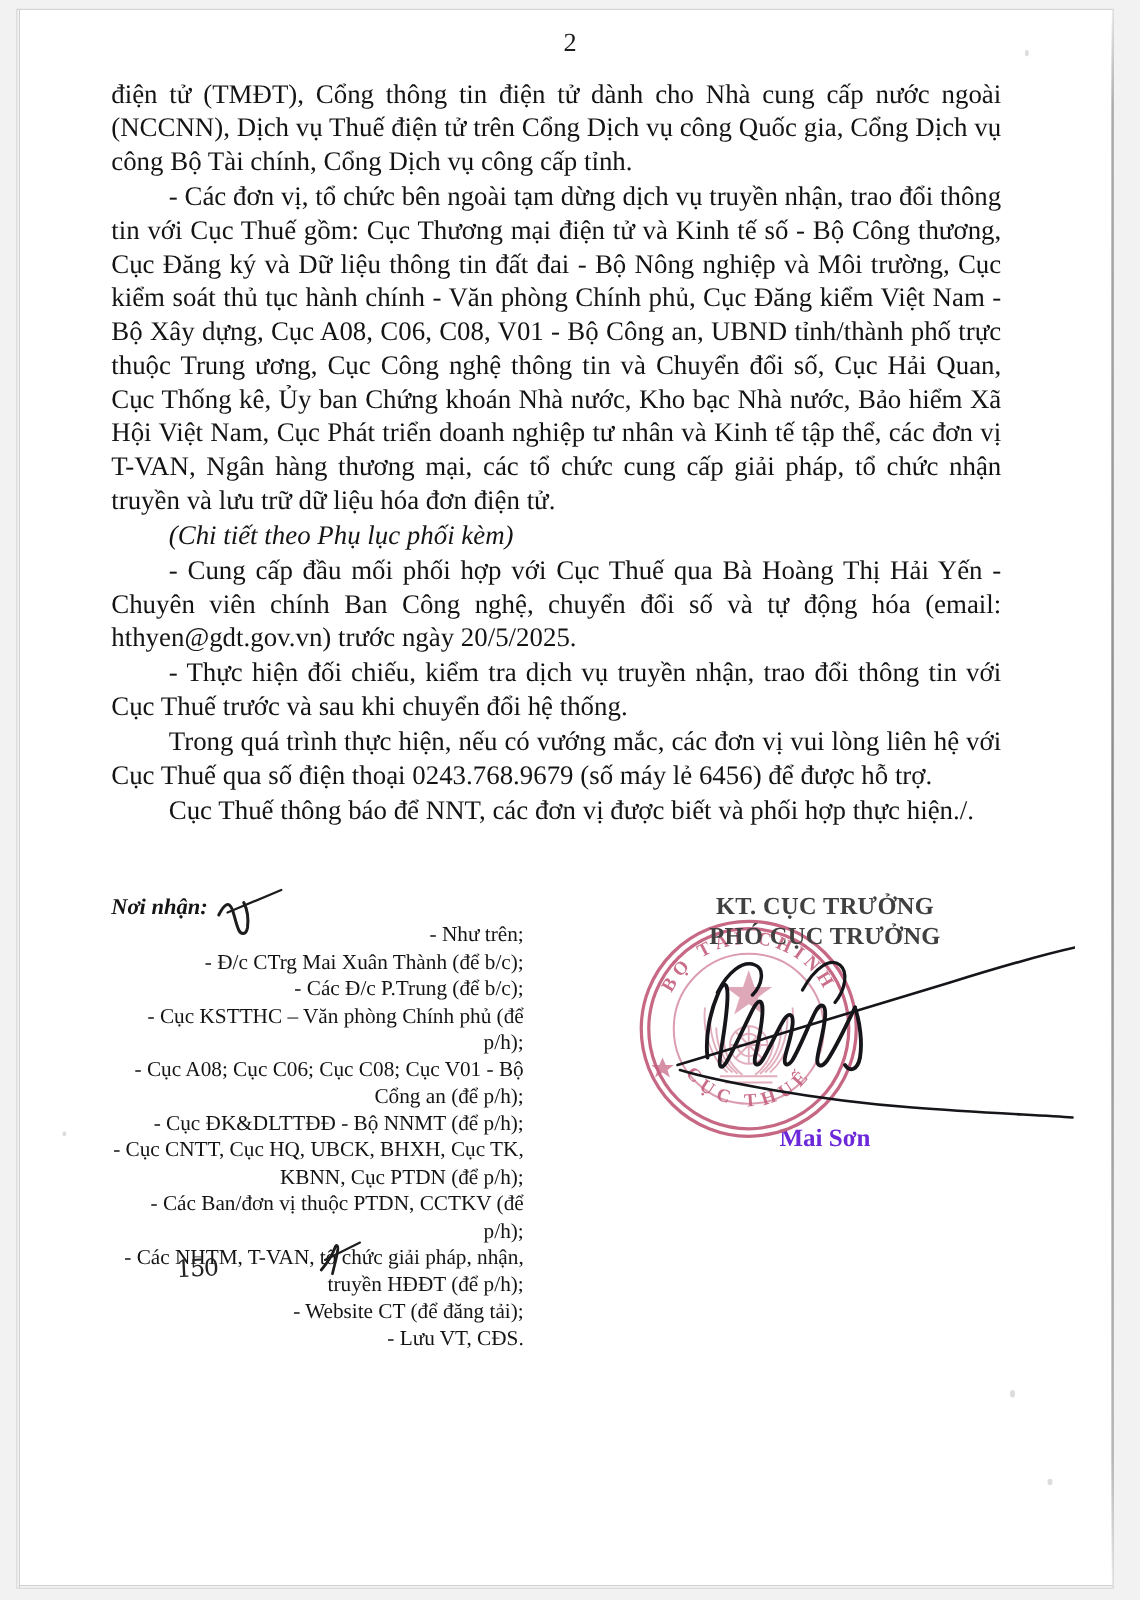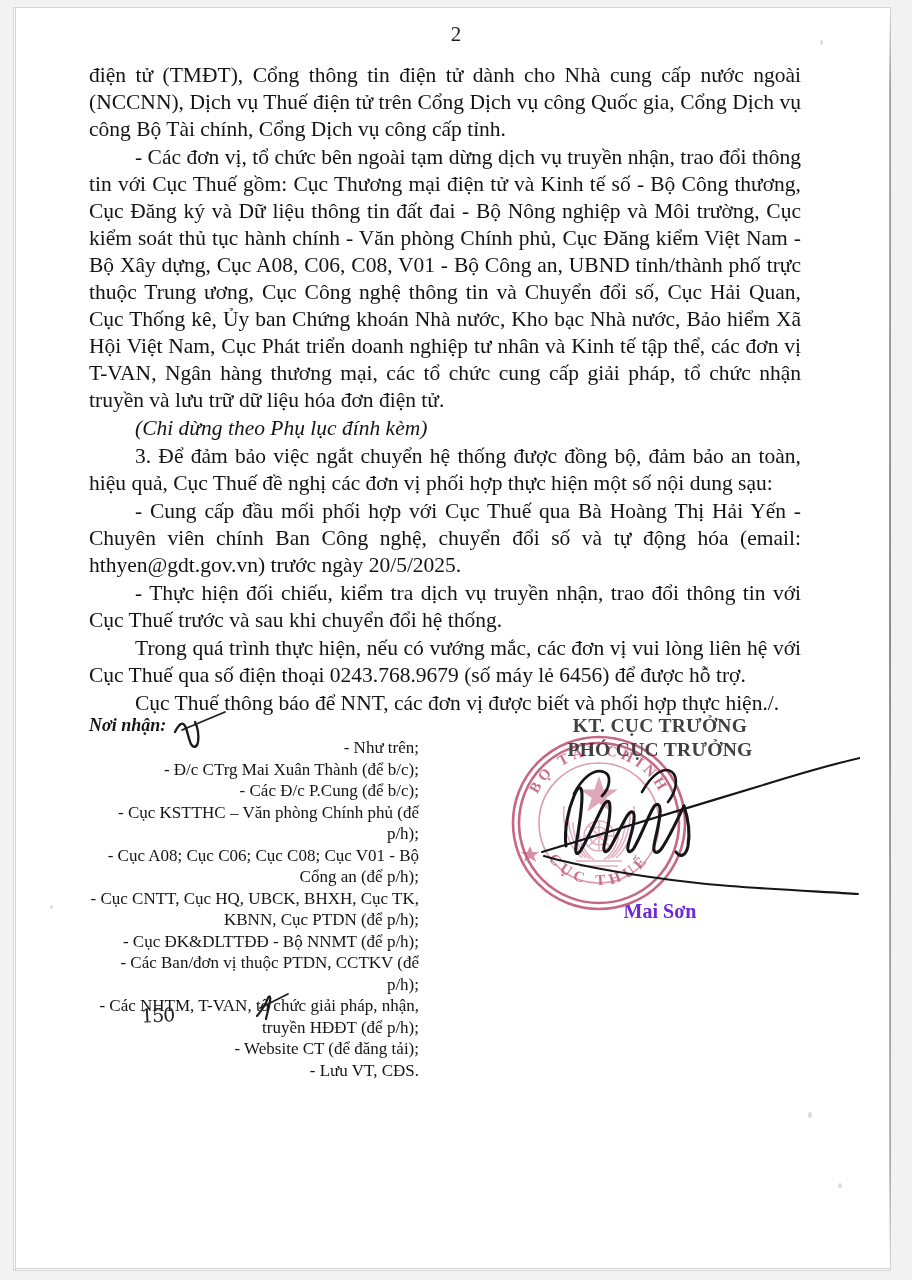--- a/index.html
+++ b/index.html
@@ -219,44 +219,43 @@
 <div class="speck" style="left:820px;top:40px;width:3px;height:5px;"></div>
 <div class="speck" style="left:808px;top:1112px;width:4px;height:6px;"></div>
 <div class="speck" style="left:838px;top:1183px;width:4px;height:5px;"></div>
 <div class="speck" style="left:50px;top:905px;width:3px;height:4px;"></div>
 
 <div class="page-number">2</div>
 
 <div class="doc-body">
   <p class="para noindent">điện tử (TMĐT), Cổng thông tin điện tử dành cho Nhà cung cấp nước ngoài (NCCNN), Dịch vụ Thuế điện tử trên Cổng Dịch vụ công Quốc gia, Cổng Dịch vụ công Bộ Tài chính, Cổng Dịch vụ công cấp tỉnh.</p>
   <p class="para">- Các đơn vị, tổ chức bên ngoài tạm dừng dịch vụ truyền nhận, trao đổi thông tin với Cục Thuế gồm: Cục Thương mại điện tử và Kinh tế số - Bộ Công thương, Cục Đăng ký và Dữ liệu thông tin đất đai - Bộ Nông nghiệp và Môi trường, Cục kiểm soát thủ tục hành chính - Văn phòng Chính phủ, Cục Đăng kiểm Việt Nam - Bộ Xây dựng, Cục A08, C06, C08, V01 - Bộ Công an, UBND tỉnh/thành phố trực thuộc Trung ương, Cục Công nghệ thông tin và Chuyển đổi số, Cục Hải Quan, Cục Thống kê, Ủy ban Chứng khoán Nhà nước, Kho bạc Nhà nước, Bảo hiểm Xã Hội Việt Nam, Cục Phát triển doanh nghiệp tư nhân và Kinh tế tập thể, các đơn vị T-VAN, Ngân hàng thương mại, các tổ chức cung cấp giải pháp, tổ chức nhận truyền và lưu trữ dữ liệu hóa đơn điện tử.</p>
-  <p class="para italic">(Chi dừng theo Phụ lục đính kèm)</p>
-  <p class="para">3. Để đảm bảo việc ngắt chuyển hệ thống được đồng bộ, đảm bảo an toàn, hiệu quả, Cục Thuế đề nghị các đơn vị phối hợp thực hiện một số nội dung sạu:</p>
+  <p class="para italic">(Chi tiết theo Phụ lục phối kèm)</p>
   <p class="para">- Cung cấp đầu mối phối hợp với Cục Thuế qua Bà Hoàng Thị Hải Yến - Chuyên viên chính Ban Công nghệ, chuyển đổi số và tự động hóa (email: hthyen@gdt.gov.vn) trước ngày 20/5/2025.</p>
   <p class="para">- Thực hiện đối chiếu, kiểm tra dịch vụ truyền nhận, trao đổi thông tin với Cục Thuế trước và sau khi chuyển đổi hệ thống.</p>
   <p class="para">Trong quá trình thực hiện, nếu có vướng mắc, các đơn vị vui lòng liên hệ với Cục Thuế qua số điện thoại 0243.768.9679 (số máy lẻ 6456) để được hỗ trợ.</p>
   <p class="para">Cục Thuế thông báo để NNT, các đơn vị được biết và phối hợp thực hiện./.</p>
 </div>
 
 <div class="footer">
 
   <div class="recipients">
     <div class="recipients-title">Nơi nhận:</div>
     <svg class="hand-check" viewBox="0 0 60 46">
       <path d="M6 22 C10 14, 14 10, 17 18 C19 24, 20 30, 22 34 C24 38, 28 38, 29 32 C30 24, 28 16, 26 12" fill="none" stroke="#1d1d1d" stroke-width="2.4" stroke-linecap="round"></path>
       <path d="M13 20 L56 2" fill="none" stroke="#1d1d1d" stroke-width="1.8" stroke-linecap="round"></path>
     </svg>
     <ul>
       <li>- Như trên;</li>
       <li>- Đ/c CTrg Mai Xuân Thành (để b/c);</li>
-      <li>- Các Đ/c P.Cung (để b/c);</li>
+      <li>- Các Đ/c P.Trung (để b/c);</li>
       <li>- Cục KSTTHC – Văn phòng Chính phủ (để p/h);</li>
       <li>- Cục A08; Cục C06; Cục C08; Cục V01 - Bộ Cổng an (để p/h);</li>
+      <li>- Cục ĐK&amp;DLTTĐĐ - Bộ NNMT (để p/h);</li>
       <li>- Cục CNTT, Cục HQ, UBCK, BHXH, Cục TK, KBNN, Cục PTDN (để p/h);</li>
-      <li>- Cục ĐK&amp;DLTTĐĐ - Bộ NNMT (để p/h);</li>
       <li>- Các Ban/đơn vị thuộc PTDN, CCTKV (để p/h);</li>
       <li>- Các NHTM, T-VAN, tổ chức giải pháp, nhận, truyền HĐĐT (để p/h);</li>
       <li>- Website CT (để đăng tải);</li>
       <li>- Lưu VT, CĐS.</li>
     </ul>
     <svg class="hand-tick" viewBox="0 0 40 34">
       <path d="M3 24 C8 18, 12 12, 14 6 C15 3, 17 4, 16 9 C15 16, 13 22, 12 27" fill="none" stroke="#1d1d1d" stroke-width="2.2" stroke-linecap="round"></path>
       <path d="M6 16 L34 2" fill="none" stroke="#1d1d1d" stroke-width="1.7" stroke-linecap="round"></path>
     </svg>
     <div class="hand-number">150</div>

